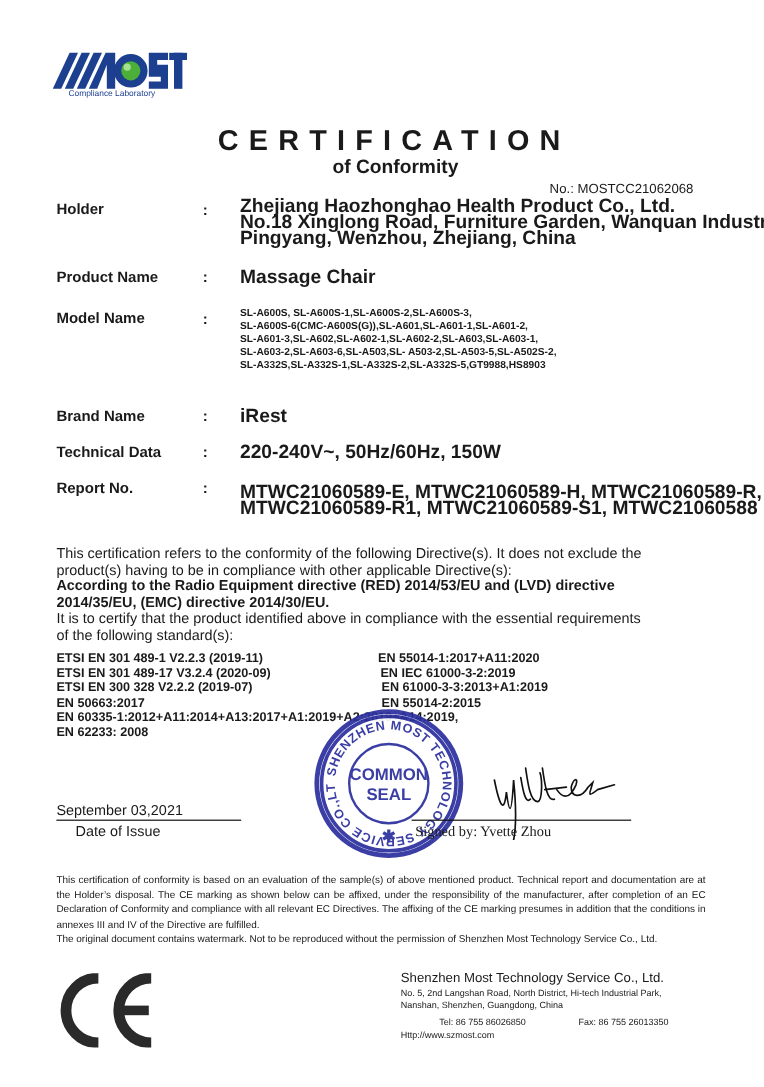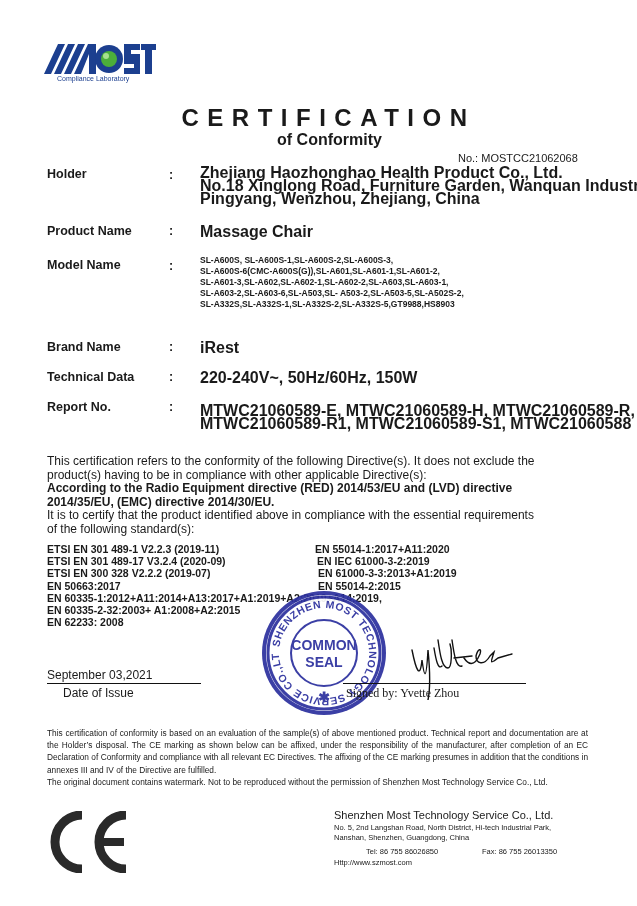--- a/index.html
+++ b/index.html
@@ -90,21 +90,20 @@
   <div>It is to certify that the product identified above in compliance with the essential requirements</div>
   <div>of the following standard(s):</div>
 </div>
 
 <div class="abs std" style="left:47px; top:543px;">
   <div>ETSI EN 301 489-1 V2.2.3 (2019-11)</div>
   <div>ETSI EN 301 489-17 V3.2.4 (2020-09)</div>
   <div>ETSI EN 300 328 V2.2.2 (2019-07)</div>
   <div>EN 50663:2017</div>
   <div>EN 60335-1:2012+A11:2014+A13:2017+A1:2019+A2:2019+A14:2019,</div>
-  <div>EN 60335-2-32:2003+ A1:2008+A2:2015</div>
   <div>EN 62233: 2008</div>
 </div>
 <div class="abs std" style="left:315px; top:543px;">
   <div>EN 55014-1:2017+A11:2020</div>
   <div style="padding-left:2px">EN IEC 61000-3-2:2019</div>
   <div style="padding-left:3px">EN 61000-3-3:2013+A1:2019</div>
   <div style="padding-left:3px">EN 55014-2:2015</div>
 </div>
 
 <div class="abs" style="left:257px; top:586px; width:134px; height:134px; opacity:0.92;">

